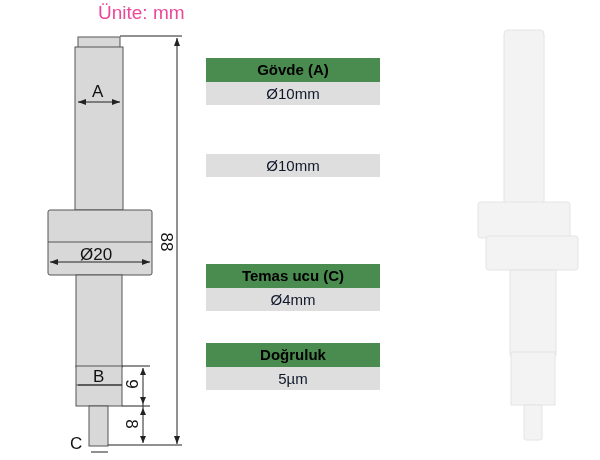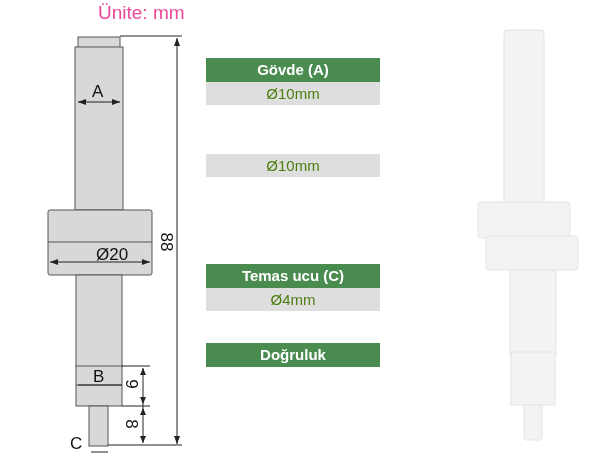--- a/index.html
+++ b/index.html
@@ -2,22 +2,22 @@
 <html><head>
 <meta charset="utf-8">
 <style>
   html,body{margin:0;padding:0;background:#fff;}
   body{width:600px;height:460px;position:relative;overflow:hidden;font-family:"Liberation Sans",sans-serif;}
   .unit{position:absolute;left:98px;top:2px;font-size:19px;color:#ec4899;}
   svg.draw{position:absolute;left:0;top:0;}
   .lbl{position:absolute;font-size:17px;color:#111;}
   .vlbl{position:absolute;font-size:17px;color:#111;transform:rotate(90deg);transform-origin:center;}
   .spec{position:absolute;left:206px;width:174px;}
-  .spec .hd{background:#4a8b4f;color:#ffffff;font-weight:bold;font-size:15px;text-align:center;height:24px;line-height:24px;}
-  .spec .val{background:#dedede;color:#4d7c0f;font-size:15px;text-align:center;height:23px;line-height:23px;}
+  .spec .hd{background:#4a8b4f;color:#000000;font-weight:bold;font-size:15px;text-align:center;height:24px;line-height:24px;}
+  .spec .val{background:#dedede;color:#0f172a;font-size:15px;text-align:center;height:23px;line-height:23px;}
 </style>
 </head>
 <body>
 
 <div class="unit">Ünite: mm</div>
 
 <svg class="draw" width="600" height="460">
   <g fill="#d8d8d8" stroke="#555" stroke-width="1">
     <rect x="78" y="37" width="42" height="12"></rect>
     <rect x="75" y="47" width="48" height="163"></rect>
@@ -57,33 +57,34 @@
     <rect x="504" y="30" width="40" height="175" rx="4"></rect>
     <rect x="478" y="202" width="92" height="36" rx="3"></rect>
     <rect x="486" y="236" width="92" height="34" rx="3"></rect>
     <rect x="510" y="270" width="46" height="85"></rect>
     <rect x="511" y="352" width="44" height="53"></rect>
     <rect x="524" y="405" width="18" height="35" rx="2"></rect>
   </g>
 </svg>
 
 <div class="lbl" style="left:92px;top:82px;">A</div>
-<div class="lbl" style="left:96px;top:245px;">Ø20</div>
+<div class="lbl" style="left:80px;top:245px;">Ø20</div>
 <div class="vlbl" style="left:157px;top:232px;">88</div>
 <div class="lbl" style="left:93px;top:367px;">B</div>
 <div class="vlbl" style="left:126px;top:374px;">9</div>
 <div class="vlbl" style="left:126px;top:414px;">8</div>
 <div class="lbl" style="left:70px;top:434px;">C</div>
 
 <div class="spec" style="top:58px;">
   <div class="hd">Gövde (A)</div>
   <div class="val">Ø10mm</div>
 </div>
 <div class="spec" style="top:154px;">
   <div class="val">Ø10mm</div>
 </div>
 <div class="spec" style="top:264px;">
   <div class="hd">Temas ucu (C)</div>
   <div class="val">Ø4mm</div>
 </div>
 <div class="spec" style="top:343px;">
   <div class="hd">Doğruluk</div>
+  <div class="val">5µm</div>
 </div>
 
 </body></html>

